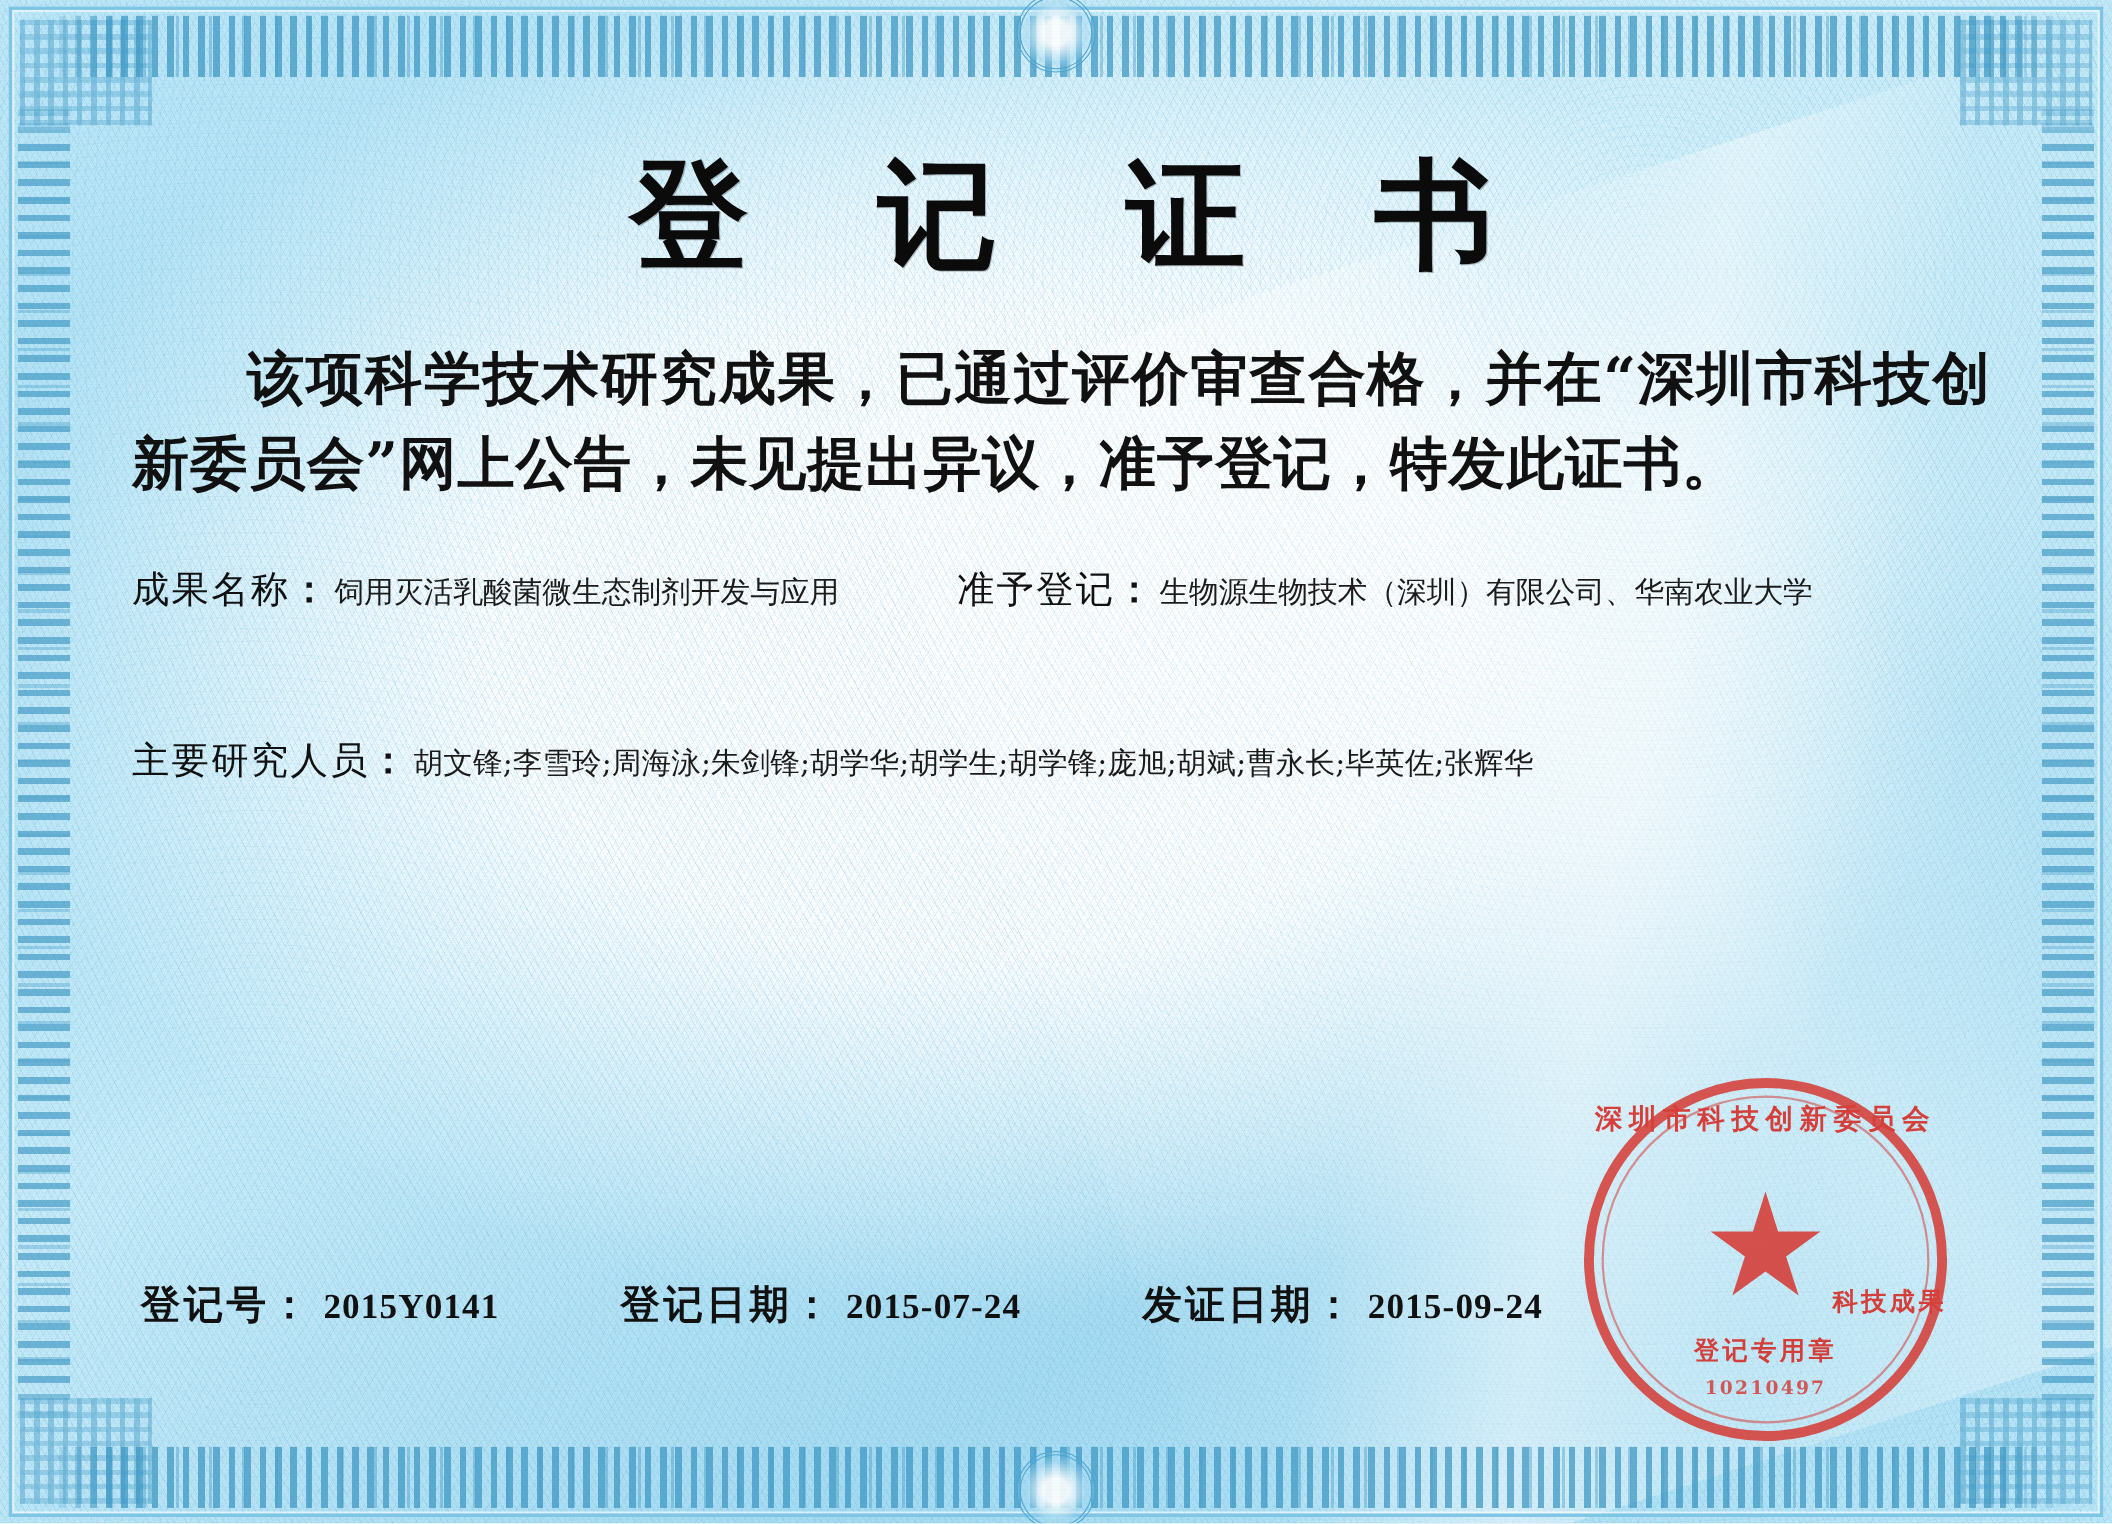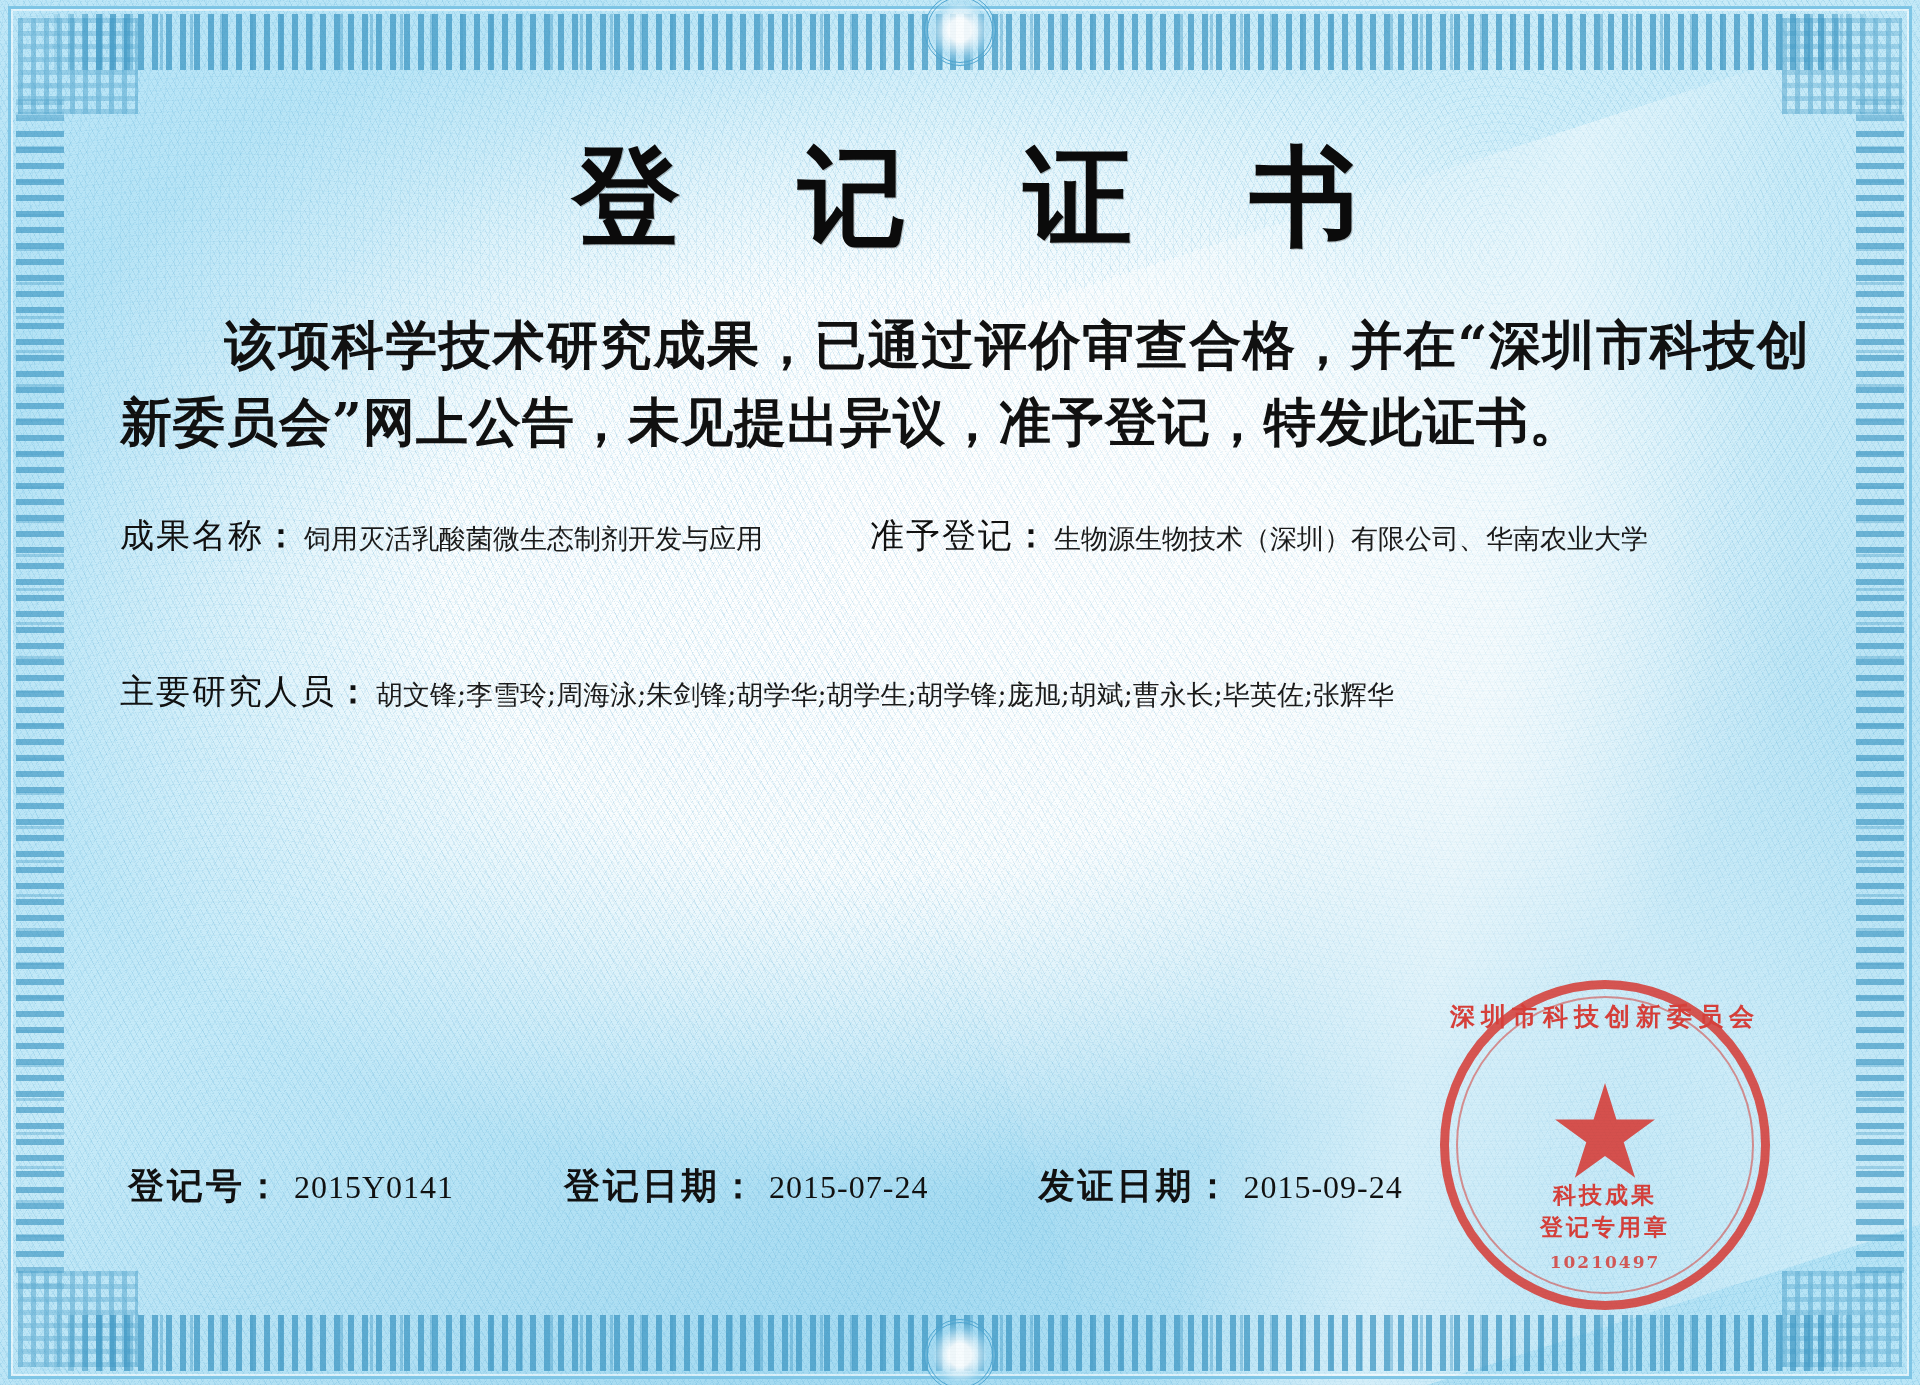--- a/index.html
+++ b/index.html
@@ -231,21 +231,21 @@
   }
   .footer-label {
     font-size: 36px;
     font-weight: 700;
     letter-spacing: 3px;
     color: #111;
     font-family: "DejaVu Serif", "Liberation Serif", serif;
   }
   .footer-value {
     font-size: 32px;
-    font-weight: 400;
+    font-weight: 700;
     color: #111;
     font-family: "Liberation Serif", "DejaVu Serif", serif;
     letter-spacing: 1px;
     padding-left: 10px;
   }
   .fi-1 { margin-left: 8px; }
   .fi-2 { margin-left: 110px; }
   .fi-3 { margin-left: 110px; }
 
   
@@ -286,23 +286,24 @@
     color: #d7312a;
     font-family: "DejaVu Serif", "Liberation Serif", serif;
     font-weight: 700;
   }
   .seal-arc {
     top: 20px;
     font-size: 25px;
     letter-spacing: 6px;
   }
   .seal-center {
-    top: 200px;
+    top: 188px;
     font-size: 23px;
     letter-spacing: 3px;
+    text-align: right;
   }
   .seal-bottom {
     top: 232px;
     font-size: 23px;
     letter-spacing: 3px;
   }
   .seal-code {
     top: 272px;
     font-size: 17px;
     letter-spacing: 2px;

